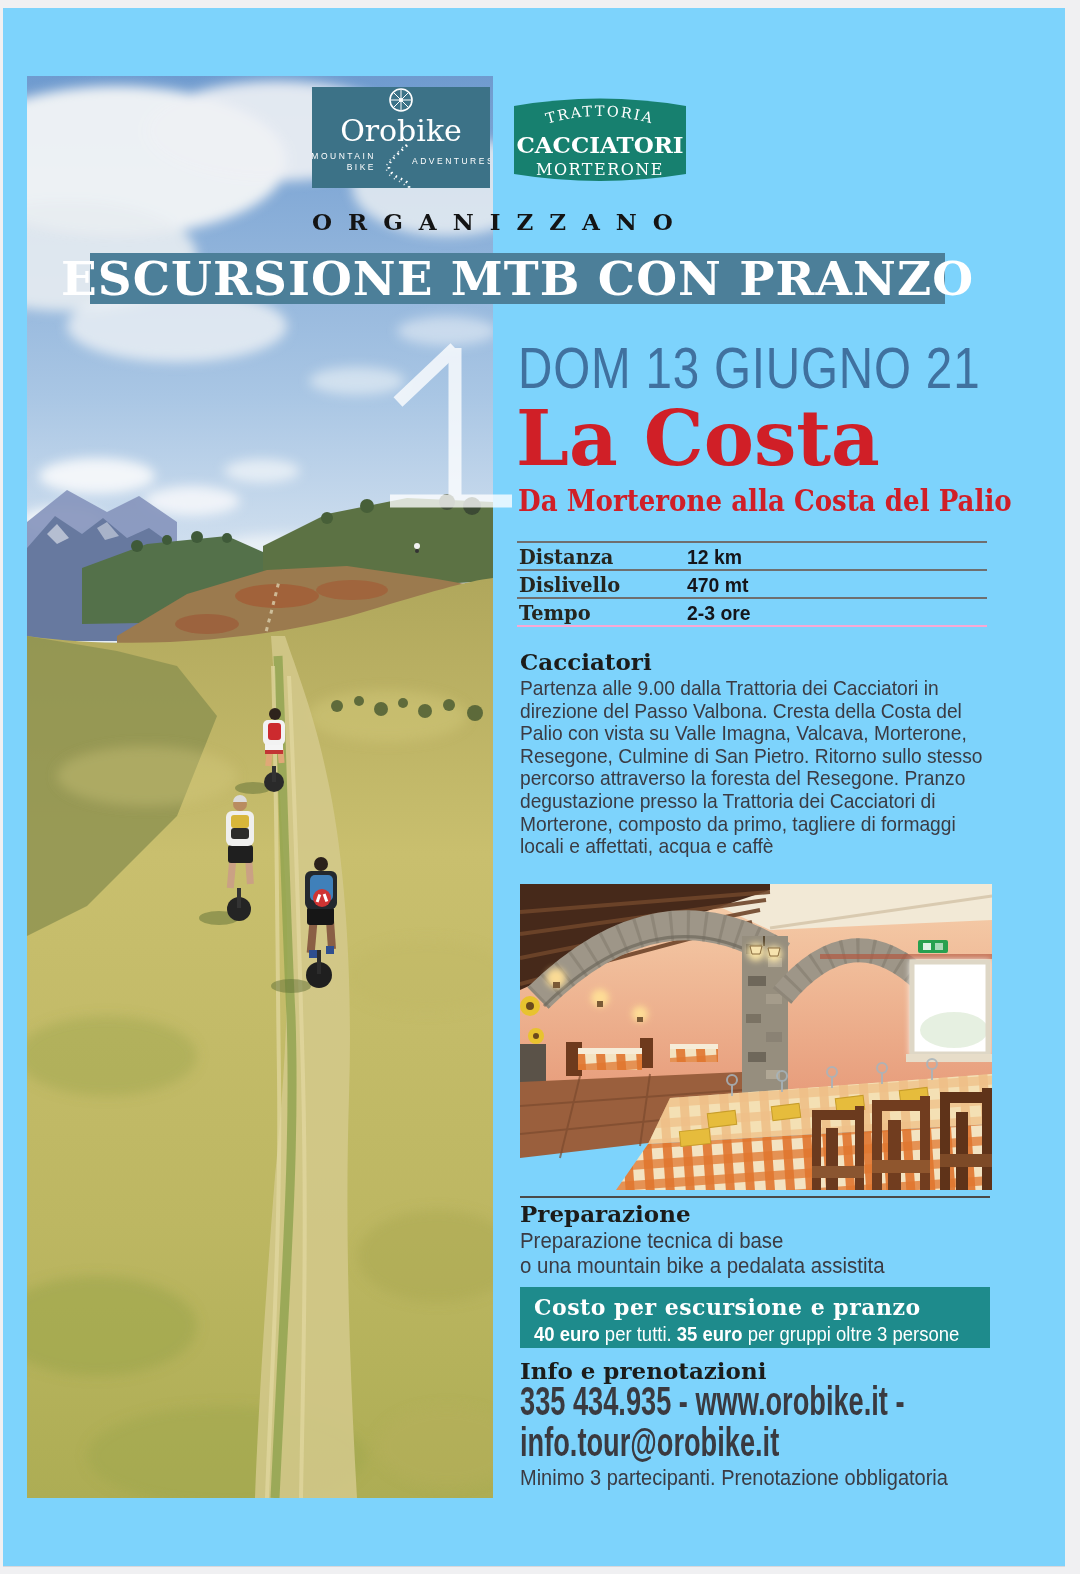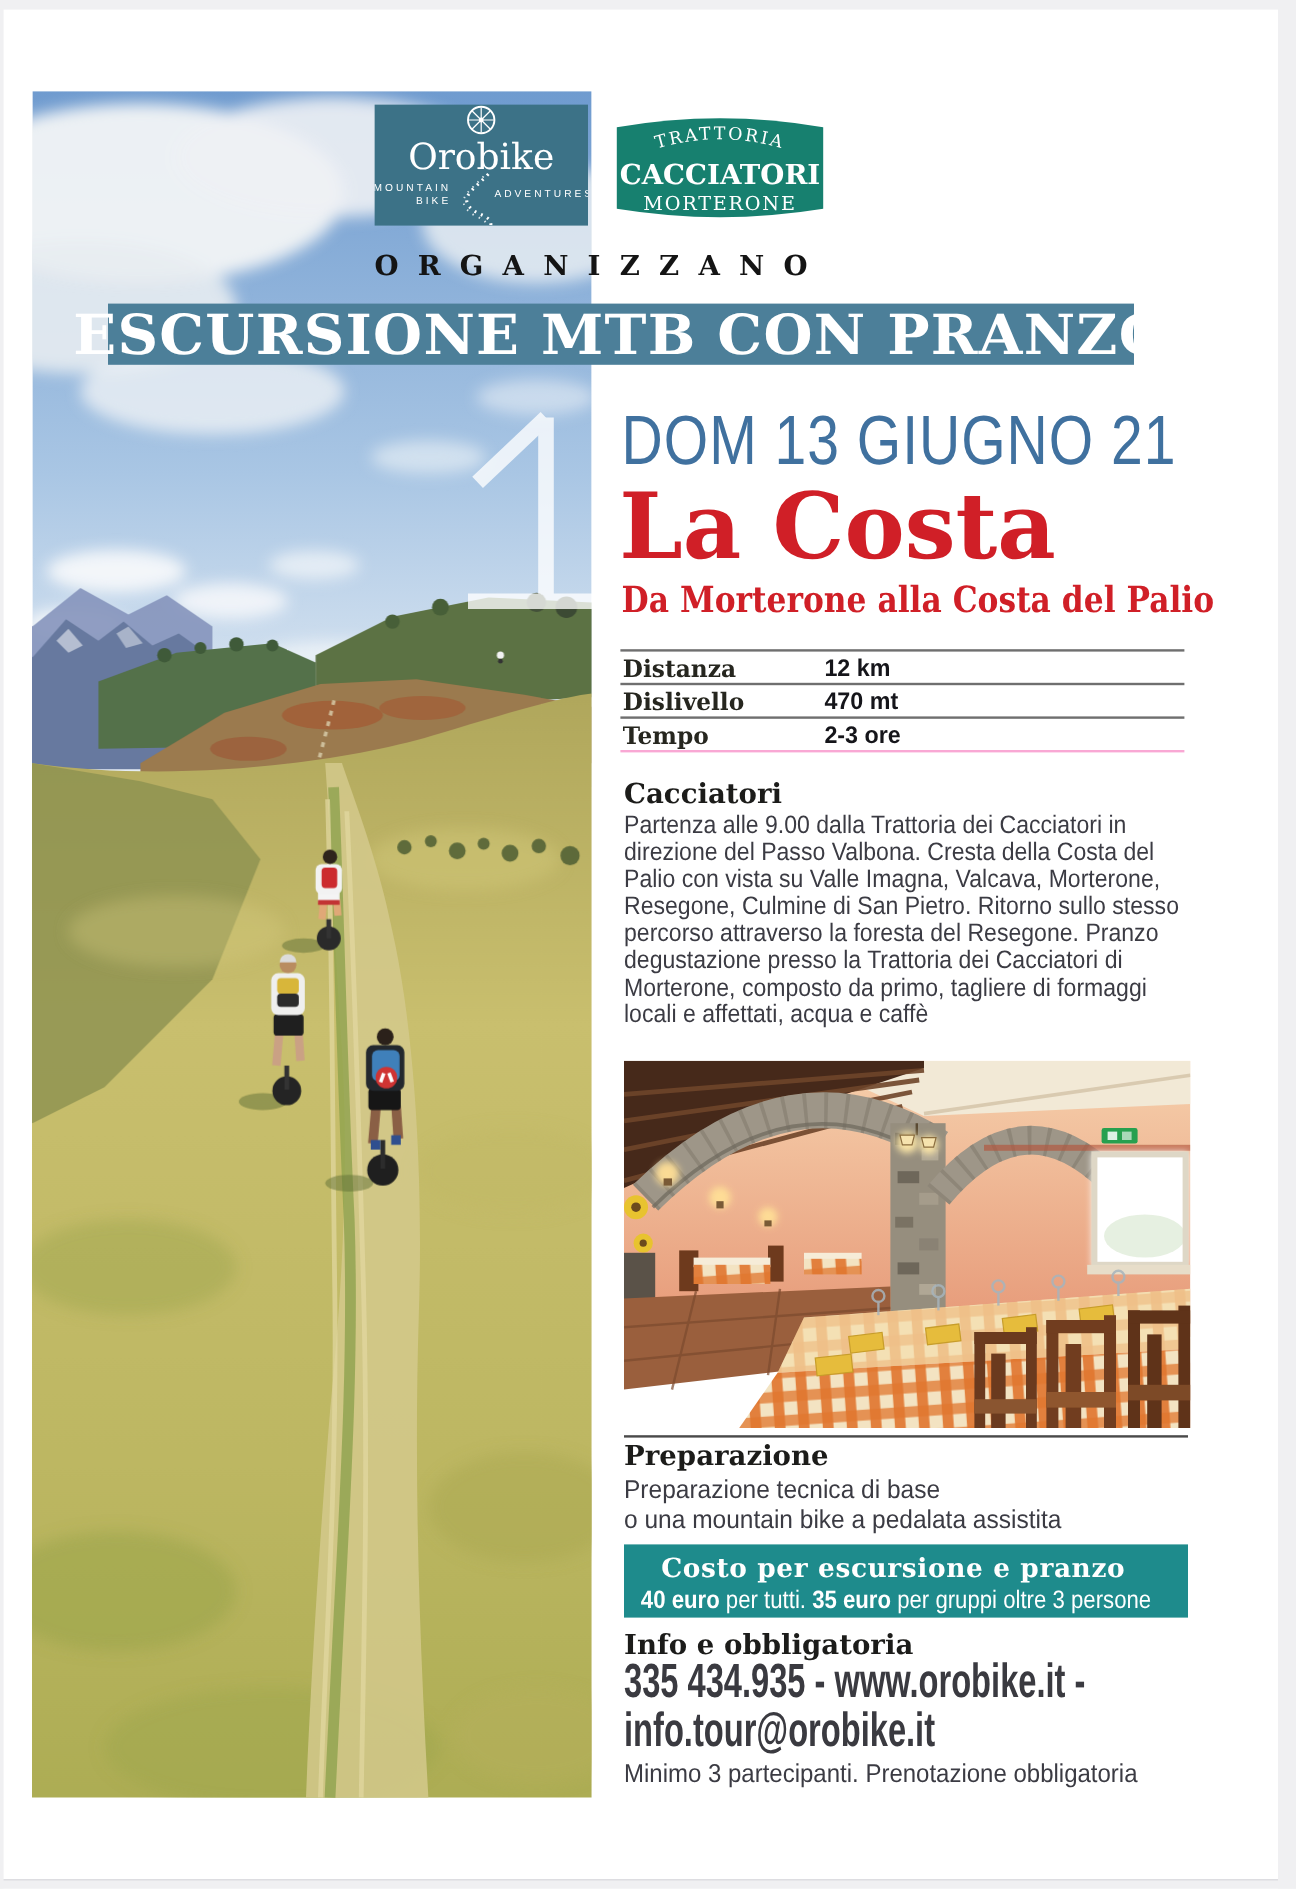--- a/index.html
+++ b/index.html
@@ -1,16 +1,16 @@
 <!DOCTYPE html>
 <html><head>
 <meta charset="utf-8">
 <style>
   html,body{margin:0;padding:0;background:#e9e9ec;}
-  #canvas{position:relative;width:1080px;height:1574px;background:#ffffff;overflow:hidden;
+  #canvas{position:relative;width:1080px;height:1574px;background:#7dd3fc;overflow:hidden;
           font-family:"Liberation Sans",sans-serif;}
   .abs{position:absolute;}
   .cx{transform-origin:0 0;}
   
   .fr{position:absolute;background:#f0f0f2;z-index:60;}
   
   .banner-main{left:90px;top:253px;width:855px;height:51px;background:#4c7f99;z-index:30;
     display:flex;align-items:center;justify-content:center;}
   .banner-main span{font-family:"DejaVu Serif",serif;font-weight:bold;color:#fff;
     font-size:46px;letter-spacing:1px;white-space:nowrap;transform:scaleX(1.02);}
@@ -28,21 +28,21 @@
   .drow .lab{position:absolute;left:2px;top:2px;font-family:"DejaVu Serif",serif;font-weight:bold;
     font-size:20px;color:#26261f;transform:scaleX(.97);transform-origin:0 0;}
   .drow .val{position:absolute;left:170px;top:3px;font-weight:bold;font-size:20px;color:#15151a;
     transform:scaleX(.97);transform-origin:0 0;}
   .h2{font-family:"DejaVu Serif",serif;font-weight:bold;font-size:23px;color:#1c1c1a;}
   .body-txt{font-size:21px;line-height:22.6px;color:#3b3b43;transform:scaleX(.915);transform-origin:0 0;}
   .adv-line{font-size:21.5px;color:#3b3b43;transform:scaleX(.95);transform-origin:0 0;white-space:nowrap;}
   .divider{left:520px;top:1196px;width:470px;height:0;border-top:2px solid #4a4a4a;}
   .price{left:520px;top:1287px;width:470px;height:61px;background:#1e8b8c;z-index:5;
     padding:7px 0 0 14px;box-sizing:border-box;}
-  .price .l1{font-family:"DejaVu Serif",serif;font-weight:bold;font-size:22px;color:#fff;letter-spacing:.5px;margin-left:17px;}
+  .price .l1{font-family:"DejaVu Serif",serif;font-weight:bold;font-size:22px;color:#fff;letter-spacing:.5px;}
   .price .l2{margin-top:2px;width:502px;font-size:21px;color:#fff;white-space:nowrap;
     transform:scaleX(.88);transform-origin:0 0;}
   .price .bseg{font-weight:bold;}
   .contact-line{left:520px;top:1381px;width:690px;font-weight:bold;font-size:40px;line-height:41px;
     color:#3a3a40;transform:scaleX(.68);transform-origin:0 0;}
   .note{left:520px;top:1466px;width:510px;font-size:21.5px;color:#3b3b43;
     transform:scaleX(.93);transform-origin:0 0;white-space:nowrap;}
   .organizzano{left:312px;top:208px;font-family:"DejaVu Serif",serif;font-weight:bold;
     font-size:23px;letter-spacing:16px;color:#141414;white-space:nowrap;z-index:35;}
 </style>
@@ -413,21 +413,21 @@
   <div class="abs divider"></div>
   <div class="abs h2" style="left:520px;top:1200px;">Preparazione</div>
   <div class="abs adv-line" style="left:520px;top:1229px;">Preparazione tecnica di base</div>
   <div class="abs adv-line" style="left:520px;top:1254px;">o una mountain bike a pedalata assistita</div>
 
   <div class="abs price">
     <div class="l1">Costo per escursione e pranzo</div>
     <div class="l2"><span class="bseg">40 euro</span><span> per tutti. </span><span class="bseg">35 euro</span><span> per gruppi oltre 3 persone</span></div>
   </div>
 
-  <div class="abs h2" style="left:520px;top:1357px;">Info e obbligatoria</div>
+  <div class="abs h2" style="left:520px;top:1357px;">Info e prenotazioni</div>
   <div class="abs contact-line">335 434.935 - www.orobike.it - info.tour@orobike.it</div>
   <div class="abs note">Minimo 3 partecipanti. Prenotazione obbligatoria</div>
 
   <div class="fr" style="left:0;top:0;width:1080px;height:8px;"></div>
   <div class="fr" style="left:0;top:1566px;width:1080px;height:8px;border-top:1px solid #d8d8dc;"></div>
   <div class="fr" style="left:1065px;top:0;width:15px;height:1574px;"></div>
   <div class="fr" style="left:0;top:0;width:3px;height:1574px;"></div>
 </div>
 
 </body></html>

